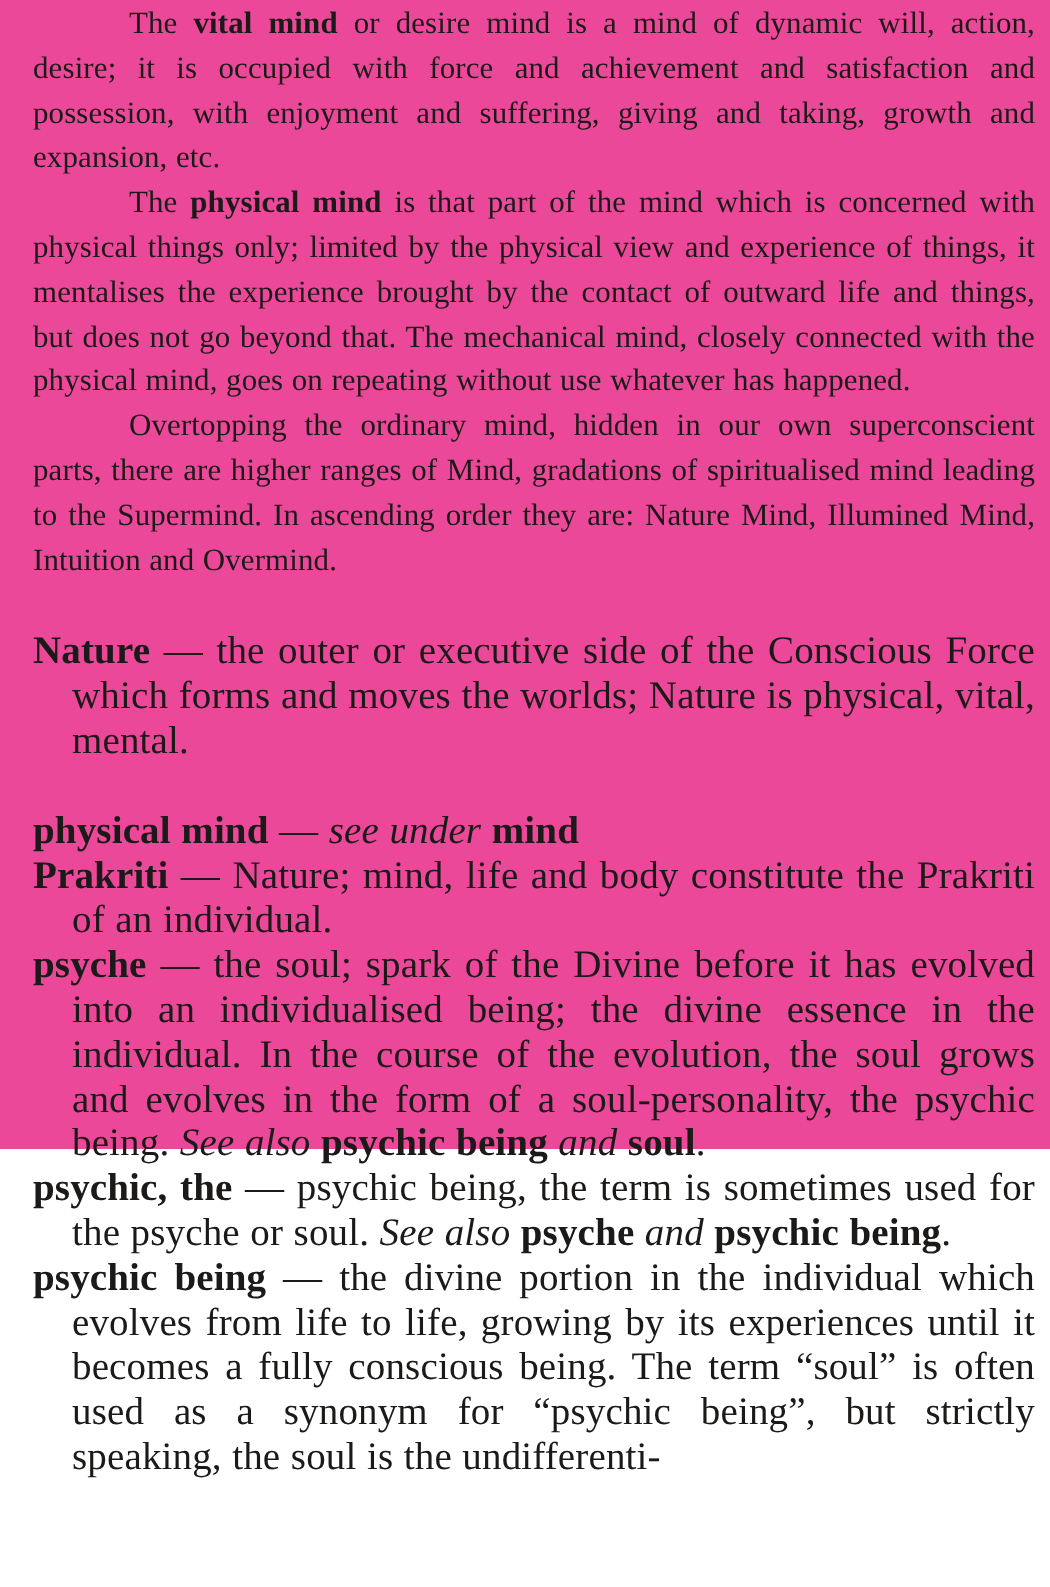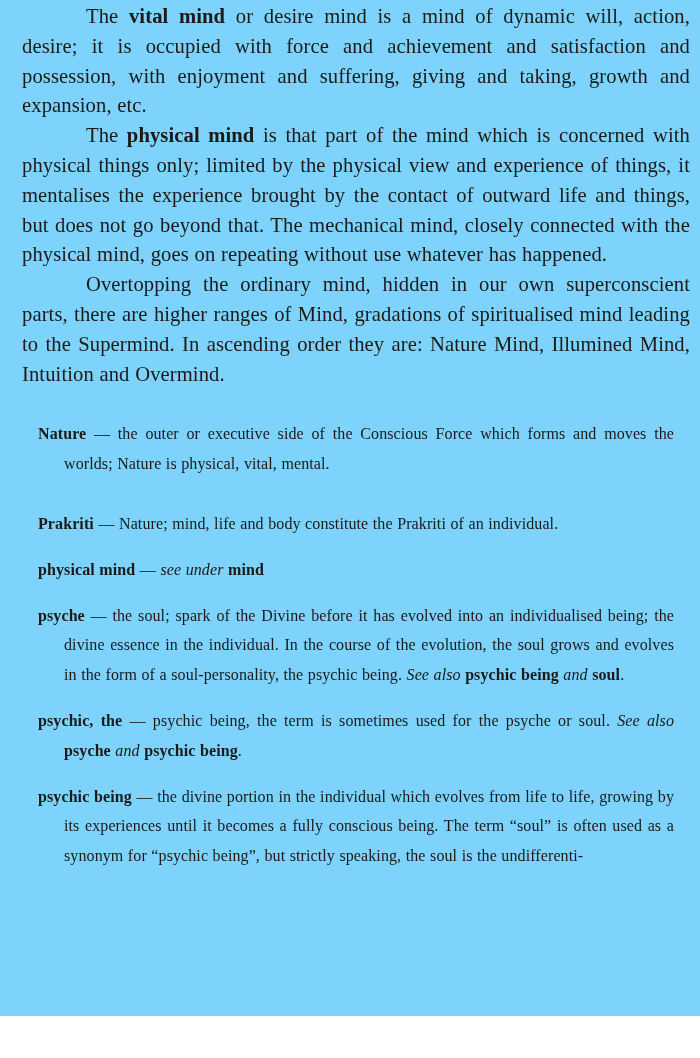--- a/index.html
+++ b/index.html
@@ -11,22 +11,22 @@
   body {
     width: 700px;
     height: 1058px;
     overflow: hidden;
     font-family: "Liberation Serif", "DejaVu Serif", serif;
     color: #1b1a18;
   }
   .page {
     position: relative;
     width: 700px;
-    height: 1016px;
-    background: #7dd3fc;
+    height: 766px;
+    background: #ec4899;
     padding: 0;
     box-sizing: border-box;
   }
   .col {
     position: absolute;
     left: 22px;
     top: 2px;
     width: 668px;
   }
 
@@ -40,25 +40,25 @@
     margin: 0;
     letter-spacing: 0.1px;
     word-spacing: 0.4px;
   }
   .para.last-of-block {
     margin-bottom: 0;
   }
 
   
   .entry {
-    font-size: 16px;
+    font-size: 26px;
     line-height: 29.8px;
     text-align: justify;
     text-justify: inter-word;
-    margin: 16px;
+    margin: 0;
     padding-left: 26px;
     text-indent: -26px;
     letter-spacing: 0.1px;
     word-spacing: 0.4px;
   }
   .entry.spaced-before {
     margin-top: 30px;
   }
   .entry.spaced-after {
     margin-bottom: 30px;
@@ -91,23 +91,23 @@
     <p class="para"><span>The </span><span class="bd">vital mind</span><span> or desire mind is a mind of dynamic will, action, desire; it is occupied with force and achievement and satisfaction and possession, with enjoyment and suffering, giving and taking, growth and expansion, etc.</span></p>
 
     <p class="para"><span>The </span><span class="bd">physical mind</span><span> is that part of the mind which is concerned with physical things only; limited by the physical view and experience of things, it mentalises the experience brought by the contact of outward life and things, but does not go beyond that. The mechanical mind, closely connected with the physical mind, goes on repeating without use whatever has happened.</span></p>
 
     <p class="para last-of-block"><span>Overtopping the ordinary mind, hidden in our own superconscient parts, there are higher ranges of Mind, gradations of spiritualised mind leading to the Supermind. In ascending order they are: Nature Mind, Illumined Mind, Intuition and Overmind.</span></p>
 
     <p class="entry spaced-before spaced-after"><span class="hw">Nature</span><span class="dash"> — </span><span>the outer or executive side of the Conscious Force which forms and moves the worlds; Nature is physical, vital, mental.</span></p>
 
 
 
+    <p class="entry"><span class="hw">physical mind</span><span class="dash"> — </span><span class="it">see under</span><span> </span><span class="bd">mind</span></p>
+
     <p class="entry"><span class="hw">Prakriti</span><span class="dash"> — </span><span>Nature; mind, life and body constitute the Prakriti of an individual.</span></p>
-
-    <p class="entry"><span class="hw">physical mind</span><span class="dash"> — </span><span class="it">see under</span><span> </span><span class="bd">mind</span></p>
 
     <p class="entry"><span class="hw">psyche</span><span class="dash"> — </span><span>the soul; spark of the Divine before it has evolved into an individualised being; the divine essence in the individual. In the course of the evolution, the soul grows and evolves in the form of a soul-personality, the psychic being. </span><span class="it">See also</span><span> </span><span class="bd">psychic being</span><span> </span><span class="it">and</span><span> </span><span class="bd">soul</span><span>.</span></p>
 
     <p class="entry"><span class="hw">psychic, the</span><span class="dash"> — </span><span>psychic being, the term is sometimes used for the psyche or soul. </span><span class="it">See also</span><span> </span><span class="bd">psyche</span><span> </span><span class="it">and</span><span> </span><span class="bd">psychic being</span><span>.</span></p>
 
     <p class="entry"><span class="hw">psychic being</span><span class="dash"> — </span><span>the divine portion in the individual which evolves from life to life, growing by its experiences until it becomes a fully conscious being. The term “soul” is often used as a synonym for “psychic being”, but strictly speaking, the soul is the undifferenti-</span></p>
 
   </div>
 </div>
 

